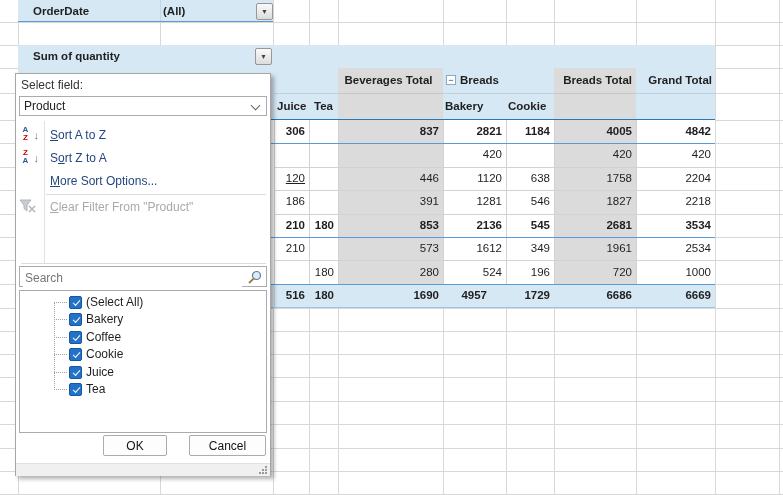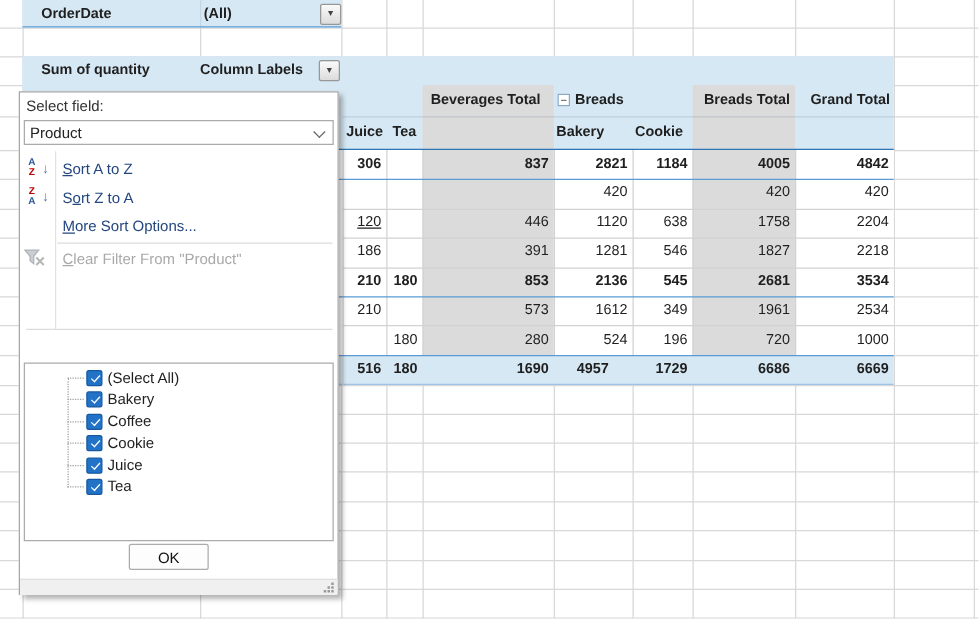--- a/index.html
+++ b/index.html
@@ -127,21 +127,20 @@
   <div class="fill blue" style="left:18px;top:45px;width:697px;height:75px;"></div>
 
   <div class="fill whitearea" style="left:18px;top:120px;width:697px;height:164px;"></div>
 
   <div class="fill grayband" style="left:338px;top:68px;width:105px;height:216px;"></div>
   <div class="fill grayband" style="left:554px;top:68px;width:82px;height:216px;"></div>
 
   <div class="fill blue" style="left:18px;top:284px;width:697px;height:24px;"></div>
 
   <div class="t b" style="left:33px;top:45px;height:23px;line-height:23px;">Sum of quantity</div>
-  <div class="t b" style="left:160px;top:45px;height:23px;line-height:23px;">Column Labels</div>
   <div class="dropbtn" style="left:255px;top:48px;">▼</div>
 
   <div class="t hlbl" style="left:338px;top:68px;width:101px;height:25px;text-align:center;">Beverages Total</div>
   <div class="collapse" style="left:446px;top:75px;">−</div>
   <div class="t hlbl" style="left:460px;top:68px;height:25px;">Breads</div>
   <div class="t hlbl" style="left:554px;top:68px;width:78px;height:25px;text-align:right;">Breads Total</div>
   <div class="t hlbl" style="left:636px;top:68px;width:76px;height:25px;text-align:right;">Grand Total</div>
 
   <div class="t h2lbl" style="left:277px;top:93px;height:27px;">Juice</div>
   <div class="t h2lbl" style="left:314px;top:93px;height:27px;">Tea</div>
@@ -257,20 +256,29 @@
           <polygon points="1,2 12,2 8,7 8,13 5,10.5 5,7" fill="#c9cdd4" stroke="#b0b4ba" stroke-width="1"></polygon>
           <path d="M10 8 L16 14 M16 8 L10 14" stroke="#b6b6b6" stroke-width="1.6"></path>
         </svg>
       </span>
       <span class="mi-label"><span></span><u>C</u><span>lear Filter From "Product"</span></span>
     </div>
 
 
     <div class="msep" style="top:189px;left:5px;width:245px;"></div>
 
+    <div class="searchbox">
+      <input type="text" placeholder="Search" style="">
+      <span class="mag">
+        <svg width="14" height="14" viewBox="0 0 14 14">
+          <circle cx="8.5" cy="5.5" r="4" fill="#dcebf7" stroke="#5b7c9e" stroke-width="1.2"></circle>
+          <line x1="5.6" y1="8.6" x2="1.5" y2="12.5" stroke="#9c7a3c" stroke-width="1.8" stroke-linecap="round"></line>
+        </svg>
+      </span>
+    </div>
 
     <div class="listbox">
       <span class="treev"></span>
       <div class="li" style="top:3px;">
         <span class="stub"></span>
           <span class="cb"></span>
           <span class="li-label">(Select All)</span>
       </div>
       <div class="li" style="top:20px;">
         <span class="stub"></span>
@@ -293,20 +301,21 @@
           <span class="li-label">Juice</span>
       </div>
       <div class="li" style="top:90px;">
         <span class="stub"></span>
           <span class="cb"></span>
           <span class="li-label">Tea</span>
       </div>
     </div>
 
     <button class="pbtn" style="left:87px;width:64px;">OK</button>
+    <button class="pbtn" style="left:173px;width:77px;">Cancel</button>
 
     <div class="panelfoot">
       <span class="grip">
           <i></i>
         </span>
     </div>
   </div>
 
 </div>
 

